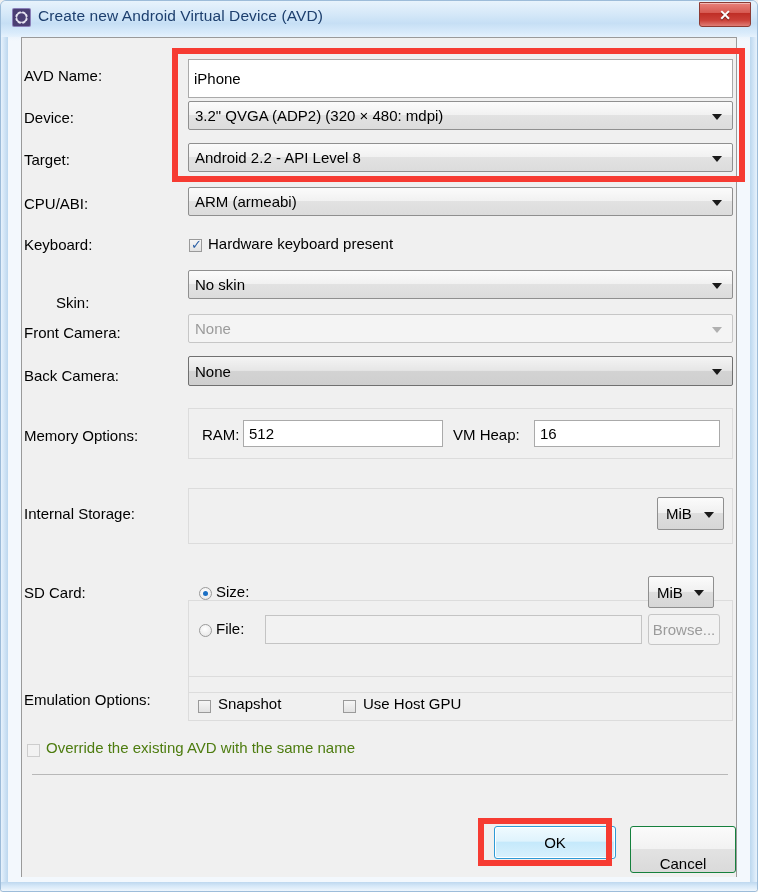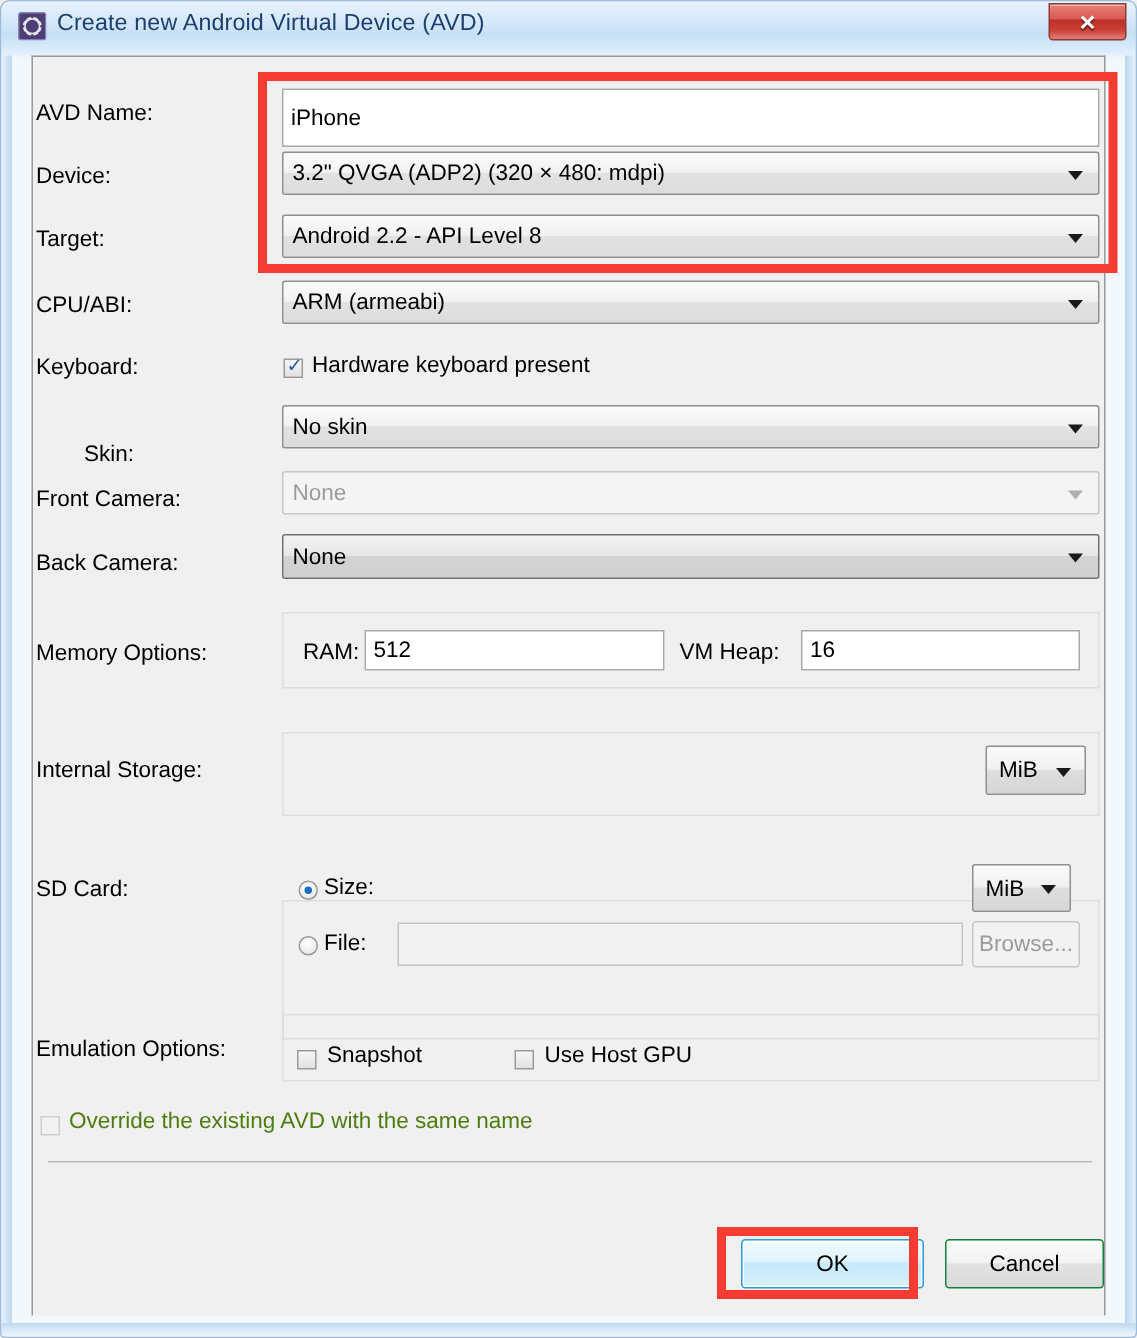--- a/index.html
+++ b/index.html
@@ -413,21 +413,21 @@
     <div class="lbl" style="left:341px; top:657px;">Use Host GPU</div>
 
     <div class="checkbox disabled" style="left:5px; top:706px;"></div>
     <div class="lbl dim" style="left:24px; top:701px;">Override the existing AVD with the same name</div>
 
     <div class="hsep" style="left:10px; top:736px; width:696px;"></div>
 
     <div class="btn default" style="left:472px; top:788px; width:122px; height:33px;">
       <span>OK</span>
     </div>
-    <div class="btn" style="left:608px; top:788px; width:106px; height:33px;">
+    <div class="btn" style="left:608px; top:788px; width:106px; height:47px;align-items:flex-end;">
       <span>Cancel</span>
     </div>
 
   </div>
 
   <div class="redbox" style="left:172px; top:48px; width:573px; height:134px;"></div>
   <div class="redbox" style="left:478px; top:818px; width:134px; height:48px;"></div>
 
 </div>
 

